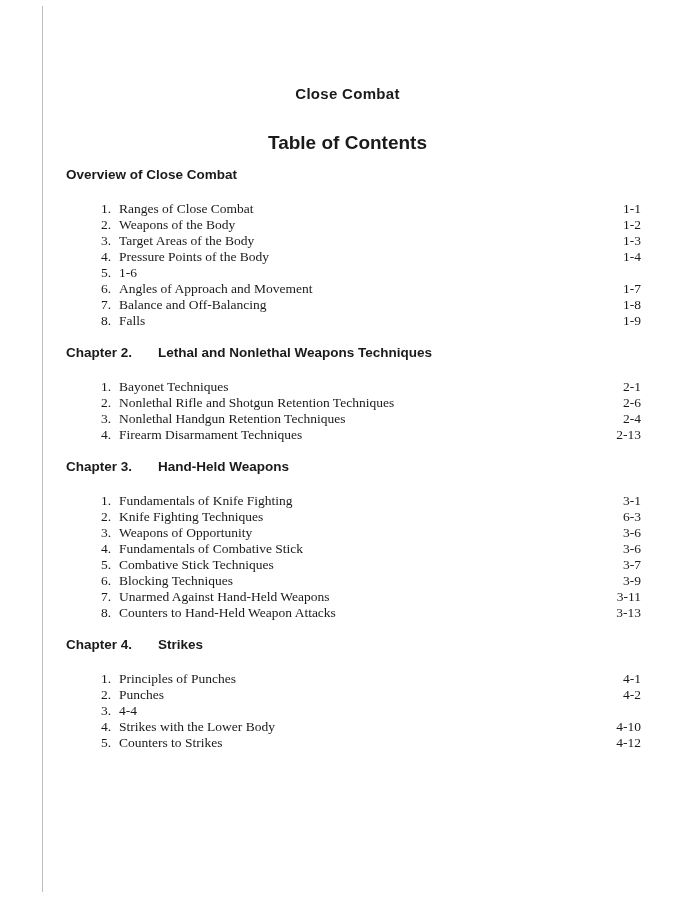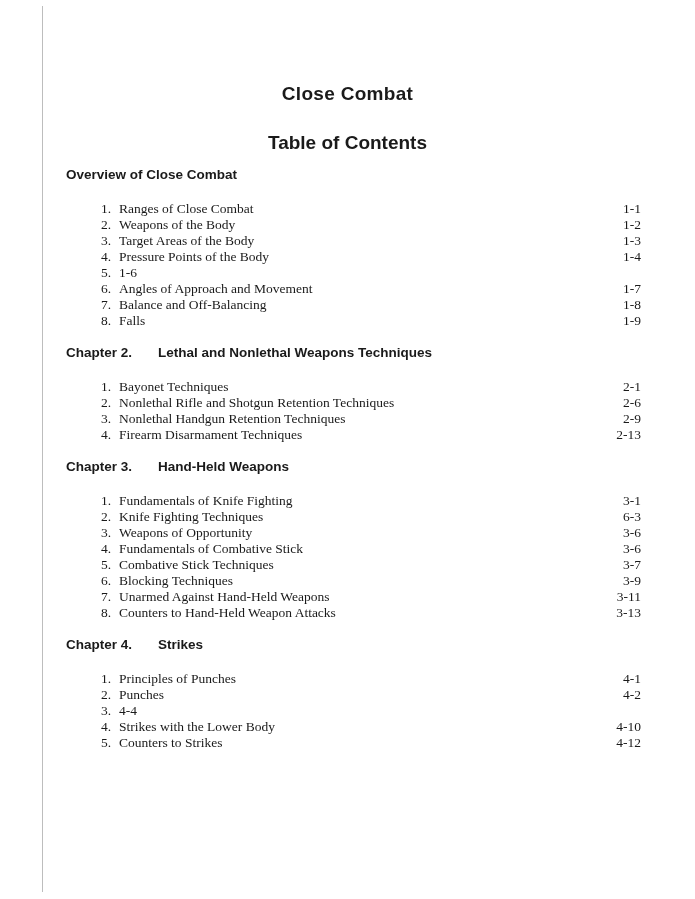--- a/index.html
+++ b/index.html
@@ -19,21 +19,21 @@
     width: 1px;
     height: 886px;
     background: #bdbdbd;
   }
   .doc-title {
     margin: 0;
     padding-top: 83px;
     text-align: center;
     font-family: "Liberation Sans", sans-serif;
     font-weight: bold;
-    font-size: 19px;
+    font-size: 15px;
     line-height: 22px;
     letter-spacing: 0.3px;
   }
   .doc-subtitle {
     margin: 30px 0 0 0;
     text-align: center;
     font-family: "Liberation Sans", sans-serif;
     font-weight: bold;
     font-size: 19px;
     line-height: 16px;
@@ -140,21 +140,21 @@
         <span class="item-page">2-1</span>
       </div>
       <div class="item-row">
         <span class="item-num">2.</span>
         <span class="item-title">Nonlethal Rifle and Shotgun Retention Techniques</span>
         <span class="item-page">2-6</span>
       </div>
       <div class="item-row">
         <span class="item-num">3.</span>
         <span class="item-title">Nonlethal Handgun Retention Techniques</span>
-        <span class="item-page">2-9</span>
+        <span class="item-page">2-4</span>
       </div>
       <div class="item-row">
         <span class="item-num">4.</span>
         <span class="item-title">Firearm Disarmament Techniques</span>
         <span class="item-page">2-13</span>
       </div>
     </div>
   </div>
 
   <div class="chapter">

